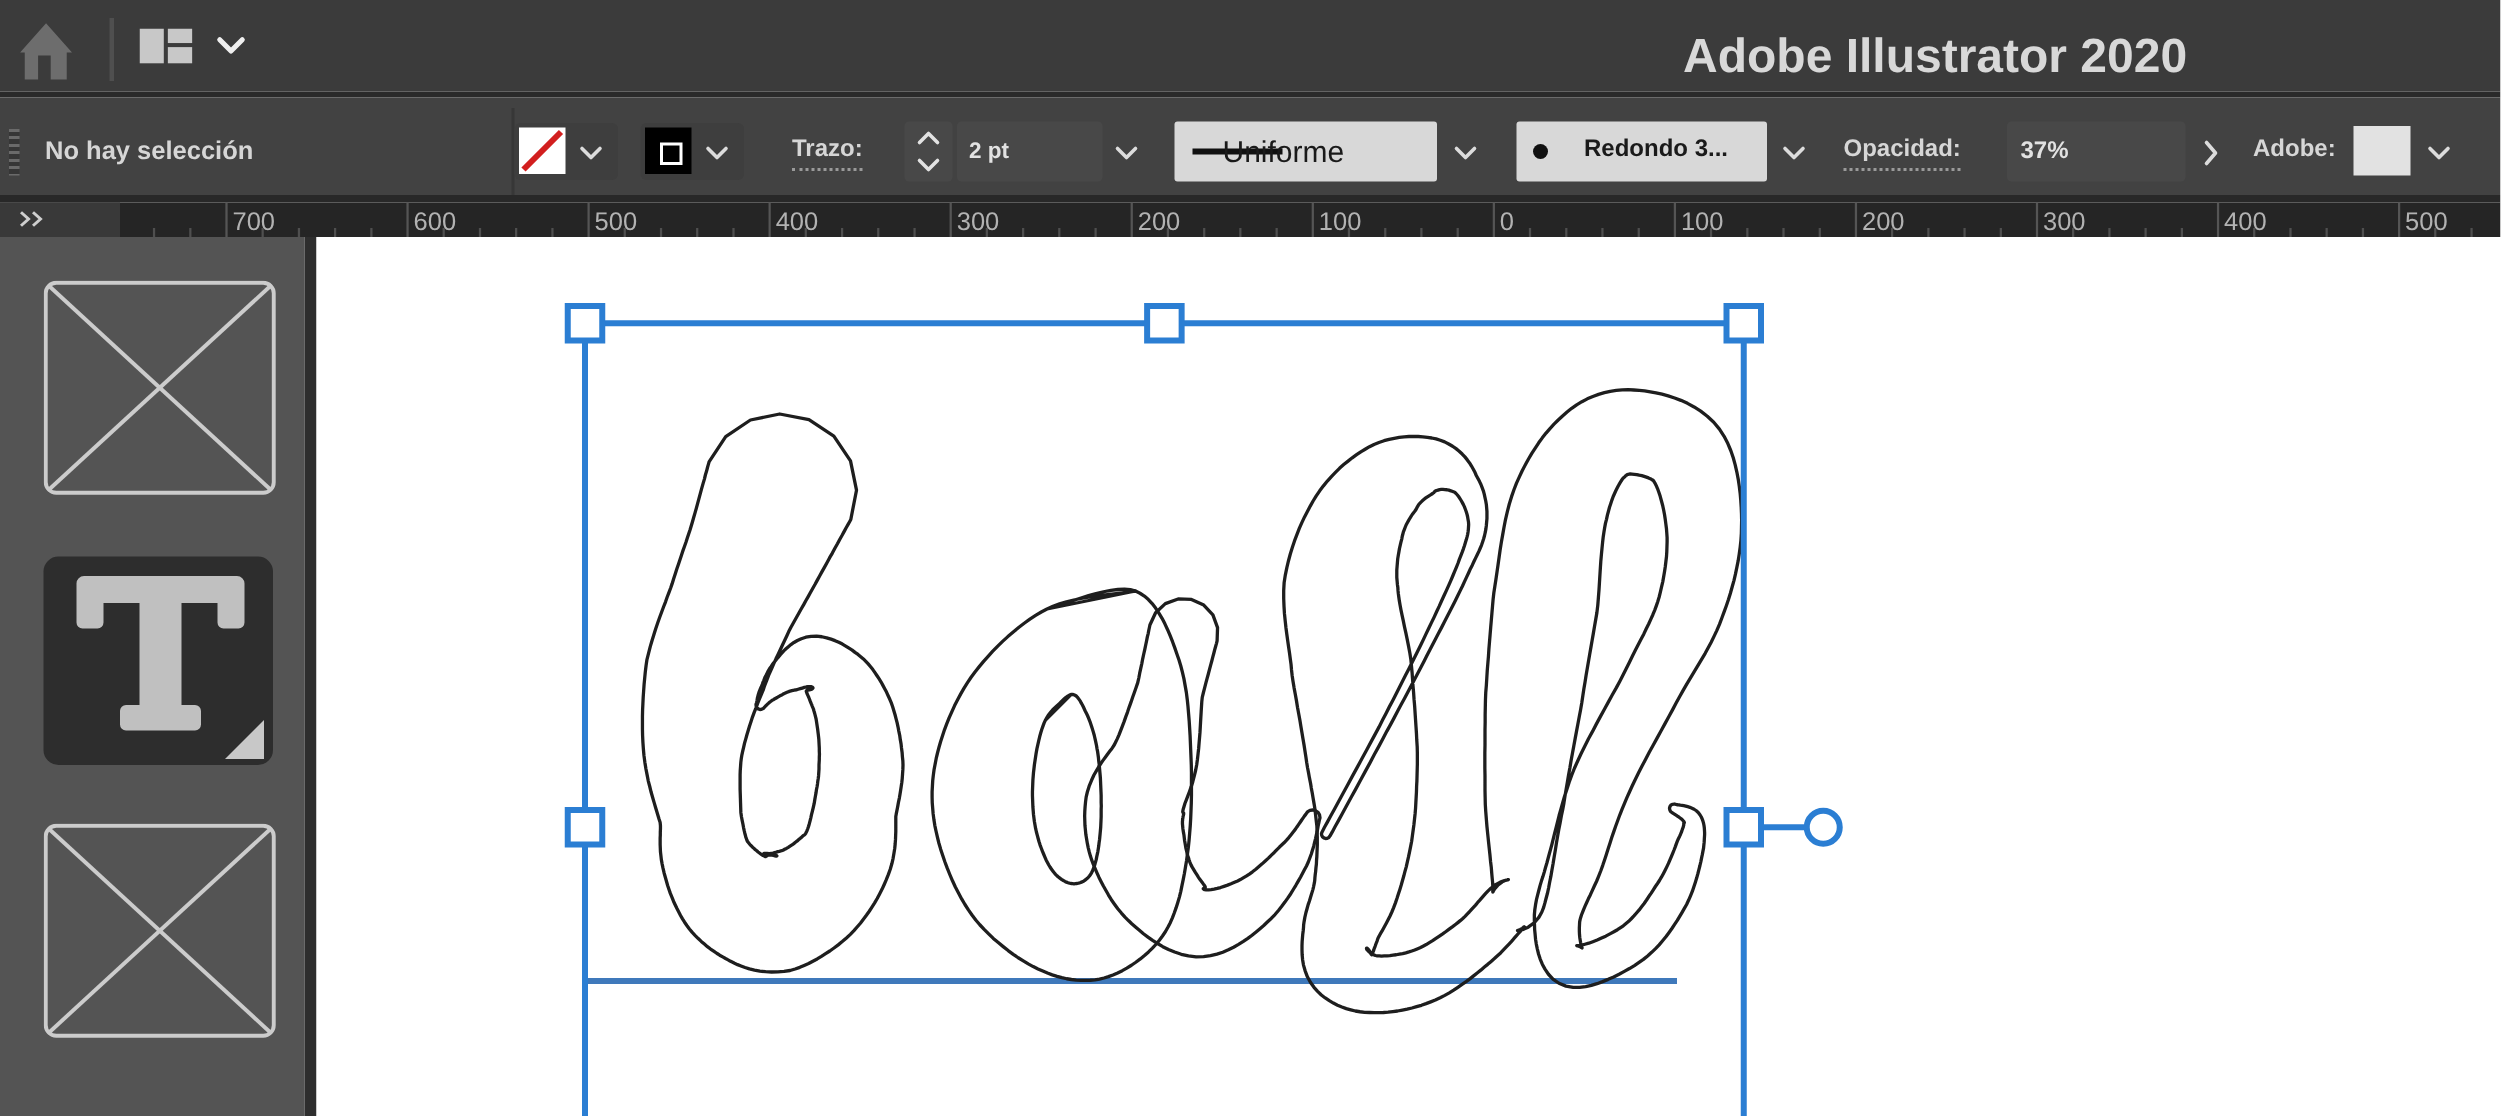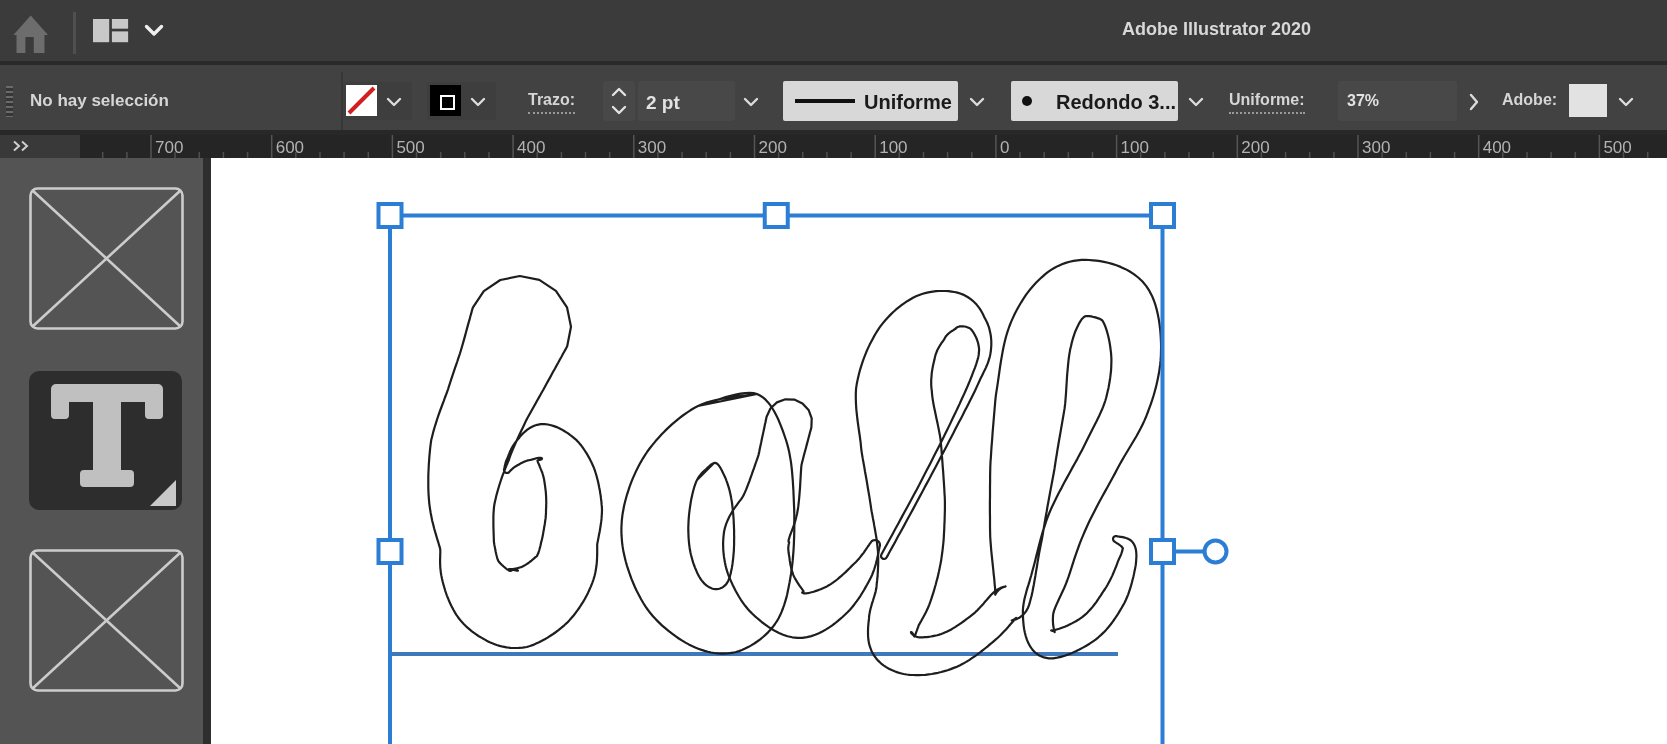--- a/index.html
+++ b/index.html
@@ -25,21 +25,21 @@
 <svg class="abs" style="left:93px;top:19px" width="36" height="24" viewBox="0 0 36 24">
   <rect x="0" y="0" width="16.2" height="23.2" fill="#c8c8c8"></rect>
   <rect x="18.9" y="0" width="16.2" height="9.7" fill="#c8c8c8"></rect>
   <rect x="18.9" y="12.4" width="16.2" height="10.8" fill="#c8c8c8"></rect>
 </svg>
 
 <svg class="abs" style="left:144px;top:24px" width="20" height="13" viewBox="0 0 20 13">
   <path d="M2.5 2.5 L10 10 L17.5 2.5" fill="none" stroke="#efefef" stroke-width="3.4" stroke-linecap="round" stroke-linejoin="round"></path>
 </svg>
 
-<div class="abs" style="left:1122px;top:19px;color:#d8d8d8;font-size:18px;font-weight:bold">Adobe Illustrator 2020</div>
+<div class="abs" style="left:1122px;top:19px;color:#d8d8d8;font-size:32px;font-weight:bold">Adobe Illustrator 2020</div>
 
 <div class="abs" style="left:0;top:65px;width:1667px;height:65px;background:#424242"></div>
 <div class="abs" style="left:0;top:130px;width:1667px;height:5px;background:#282828"></div>
 
 <div class="abs" style="left:6px;top:86px;width:7px;height:31px;background:repeating-linear-gradient(to bottom,#6a6a6a 0 2px,#363636 2px 5px)"></div>
 
 <div class="abs lbl" style="left:30px;top:91px;font-size:17px">No hay selección</div>
 
 <div class="abs" style="left:341px;top:72px;width:2px;height:58px;background:#373737"></div>
 
@@ -61,40 +61,40 @@
 
 <div class="abs lbl" style="left:528px;top:91px;border-bottom:2px dotted #9a9a9a;padding-bottom:3px">Trazo:</div>
 
 <div class="abs dark-field" style="left:603px;top:81px;width:32px;height:40px"></div>
 <svg class="abs" style="left:609px;top:86px" width="20" height="30" viewBox="0 0 20 30">
   <path d="M4 9 L10 3 L16 9" fill="none" stroke="#e2e2e2" stroke-width="2.4" stroke-linecap="round" stroke-linejoin="round"></path>
   <path d="M4 21 L10 27 L16 21" fill="none" stroke="#e2e2e2" stroke-width="2.4" stroke-linecap="round" stroke-linejoin="round"></path>
 </svg>
 
 <div class="abs dark-field" style="left:638px;top:81px;width:97px;height:40px"></div>
-<div class="abs lbl" style="left:646px;top:92px;color:#e2e2e2;font-size:19px">2 pt</div>
+<div class="abs lbl" style="left:646px;top:92px;color:#e2e2e2;font-size:15px">2 pt</div>
 <svg class="abs" style="left:743px;top:97px" width="16" height="10" viewBox="0 0 16 10">
   <path d="M2 2 L8 8 L14 2" fill="none" stroke="#dcdcdc" stroke-width="2.4" stroke-linecap="round" stroke-linejoin="round"></path>
 </svg>
 
 <div class="abs light-box" style="left:783px;top:81px;width:175px;height:40px"></div>
 <div class="abs" style="left:795px;top:99px;width:60px;height:4px;background:#111"></div>
-<div class="abs" style="left:864px;top:91px;color:#1a1a1a;font-size:20px;font-weight:bold">Uniforme</div>
+<div class="abs" style="left:815px;top:91px;color:#1a1a1a;font-size:20px;font-weight:normal">Uniforme</div>
 <svg class="abs" style="left:969px;top:97px" width="16" height="10" viewBox="0 0 16 10">
   <path d="M2 2 L8 8 L14 2" fill="none" stroke="#dcdcdc" stroke-width="2.4" stroke-linecap="round" stroke-linejoin="round"></path>
 </svg>
 
 <div class="abs light-box" style="left:1011px;top:81px;width:167px;height:40px"></div>
 <div class="abs" style="left:1022px;top:96px;width:10px;height:10px;border-radius:50%;background:#111"></div>
-<div class="abs" style="left:1056px;top:91px;color:#1a1a1a;font-size:20px;font-weight:bold">Redondo 3...</div>
+<div class="abs" style="left:1056px;top:91px;color:#1a1a1a;font-size:16px;font-weight:bold">Redondo 3...</div>
 <svg class="abs" style="left:1188px;top:97px" width="16" height="10" viewBox="0 0 16 10">
   <path d="M2 2 L8 8 L14 2" fill="none" stroke="#dcdcdc" stroke-width="2.4" stroke-linecap="round" stroke-linejoin="round"></path>
 </svg>
 
-<div class="abs lbl" style="left:1229px;top:91px;border-bottom:2px dotted #9a9a9a;padding-bottom:3px">Uniforme:</div>
+<div class="abs lbl" style="left:1229px;top:91px;border-bottom:2px dotted #9a9a9a;padding-bottom:3px">Opacidad:</div>
 <div class="abs dark-field" style="left:1338px;top:81px;width:119px;height:40px"></div>
 <div class="abs lbl" style="left:1347px;top:92px;color:#e2e2e2">37%</div>
 <svg class="abs" style="left:1468px;top:93px" width="12" height="18" viewBox="0 0 12 18">
   <path d="M3 2 L9 9 L3 16" fill="none" stroke="#dcdcdc" stroke-width="2.4" stroke-linecap="round" stroke-linejoin="round"></path>
 </svg>
 
 <div class="abs lbl" style="left:1502px;top:91px">Adobe:</div>
 <div class="abs" style="left:1569px;top:84px;width:38px;height:33px;background:#e2e2e2"></div>
 <svg class="abs" style="left:1618px;top:97px" width="16" height="10" viewBox="0 0 16 10">
   <path d="M2 2 L8 8 L14 2" fill="none" stroke="#dcdcdc" stroke-width="2.4" stroke-linecap="round" stroke-linejoin="round"></path>

